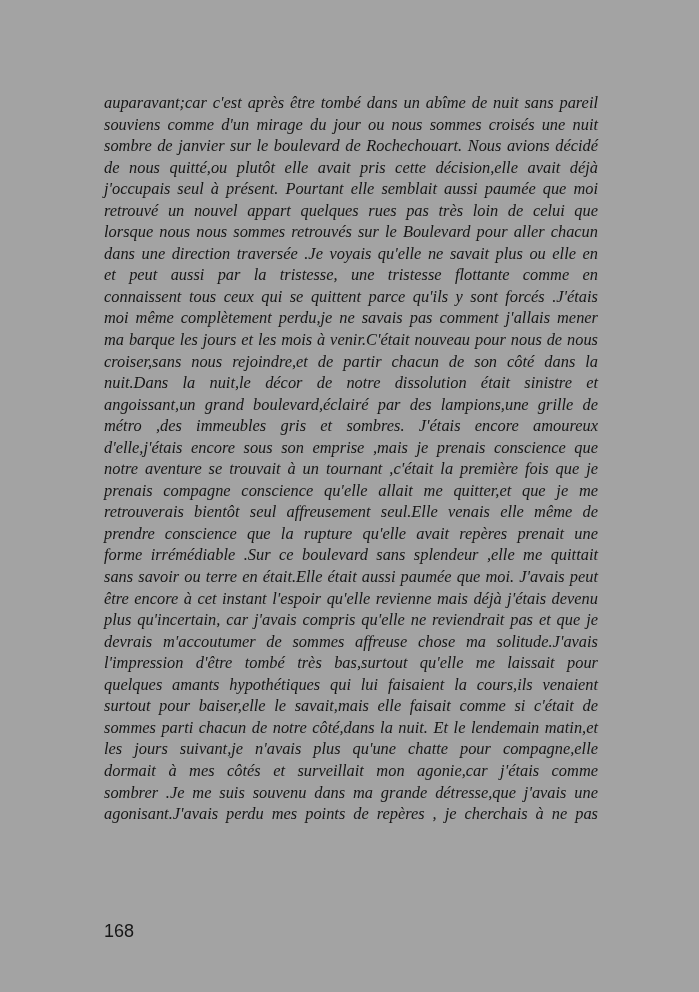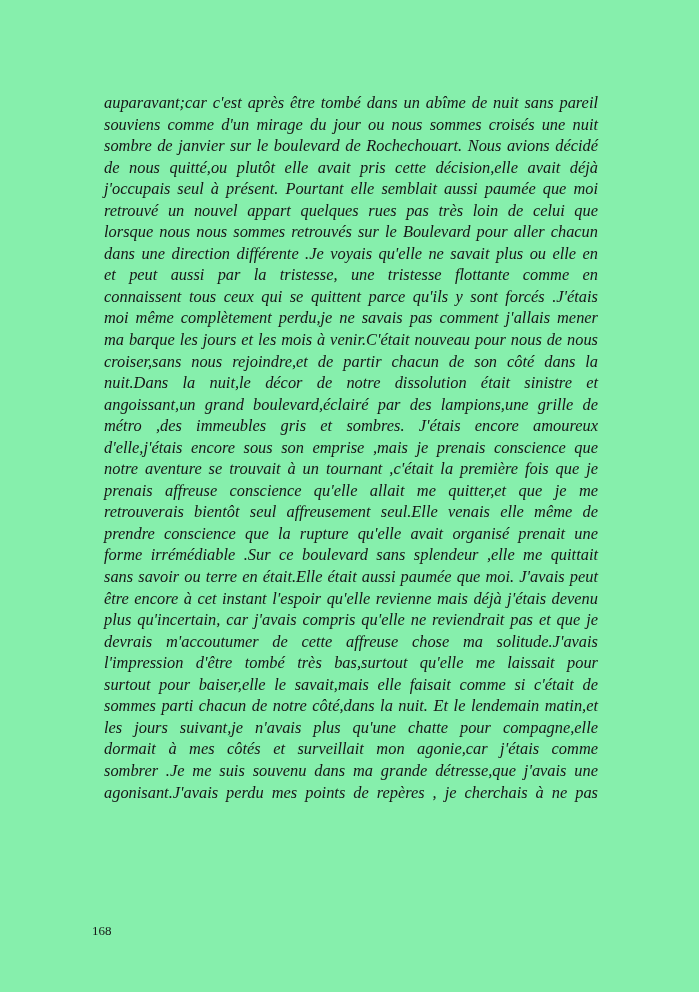--- a/index.html
+++ b/index.html
@@ -4,82 +4,83 @@
 <style>
   html, body {
     margin: 0;
     padding: 0;
     background: #ffffff;
   }
   .page {
     position: relative;
     width: 699px;
     height: 992px;
-    background: #86efac;
+    background: #a3a3a3;
     overflow: hidden;
   }
   .text-block {
     position: absolute;
     left: 104px;
     top: 92px;
     width: 494px;
     font-family: "Liberation Serif", "DejaVu Serif", serif;
     font-style: italic;
     font-size: 16.4px;
     line-height: 21.55px;
     color: #161616;
   }
   .text-block .line {
     text-align: justify;
     text-align-last: justify;
     white-space: normal;
   }
   .page-number {
     position: absolute;
-    left: 92px;
+    left: 104px;
     top: 921px;
-    font-family: Liberation Serif, serif;
+    font-family: Liberation Sans, sans-serif;
     font-style: normal;
-    font-size: 13px;
+    font-size: 18px;
     line-height: 20px;
     color: #161616;
   }
 </style>
 </head>
 <body>
 
 <div class="page">
   <div class="text-block">
       <div class="line">auparavant;car c'est après être tombé dans un abîme de nuit sans pareil</div>
       <div class="line">souviens comme d'un mirage du jour ou nous sommes croisés une nuit</div>
       <div class="line">sombre de janvier sur le boulevard de Rochechouart. Nous avions décidé</div>
       <div class="line">de nous quitté,ou plutôt elle avait pris cette décision,elle avait déjà</div>
       <div class="line">j'occupais seul à présent. Pourtant elle semblait aussi paumée que moi</div>
       <div class="line">retrouvé un nouvel appart quelques rues pas très loin de celui que</div>
       <div class="line">lorsque nous nous sommes retrouvés sur le Boulevard pour aller chacun</div>
-      <div class="line">dans une direction différente .Je voyais qu'elle ne savait plus ou elle en</div>
+      <div class="line">dans une direction traversée .Je voyais qu'elle ne savait plus ou elle en</div>
       <div class="line">et peut aussi par la tristesse, une tristesse flottante comme en</div>
       <div class="line">connaissent tous ceux qui se quittent parce qu'ils y sont forcés .J'étais</div>
       <div class="line">moi même complètement perdu,je ne savais pas comment j'allais mener</div>
       <div class="line">ma barque les jours et les mois à venir.C'était nouveau pour nous de nous</div>
       <div class="line">croiser,sans nous rejoindre,et de partir chacun de son côté dans la</div>
       <div class="line">nuit.Dans la nuit,le décor de notre dissolution était sinistre et</div>
       <div class="line">angoissant,un grand boulevard,éclairé par des lampions,une grille de</div>
       <div class="line">métro ,des immeubles gris et sombres. J'étais encore amoureux</div>
       <div class="line">d'elle,j'étais encore sous son emprise ,mais je prenais conscience que</div>
       <div class="line">notre aventure se trouvait à un tournant ,c'était la première fois que je</div>
-      <div class="line">prenais affreuse conscience qu'elle allait me quitter,et que je me</div>
+      <div class="line">prenais compagne conscience qu'elle allait me quitter,et que je me</div>
       <div class="line">retrouverais bientôt seul affreusement seul.Elle venais elle même de</div>
-      <div class="line">prendre conscience que la rupture qu'elle avait organisé prenait une</div>
+      <div class="line">prendre conscience que la rupture qu'elle avait repères prenait une</div>
       <div class="line">forme irrémédiable .Sur ce boulevard sans splendeur ,elle me quittait</div>
       <div class="line">sans savoir ou terre en était.Elle était aussi paumée que moi. J'avais peut</div>
       <div class="line">être encore à cet instant l'espoir qu'elle revienne mais déjà j'étais devenu</div>
       <div class="line">plus qu'incertain, car j'avais compris qu'elle ne reviendrait pas et que je</div>
-      <div class="line">devrais m'accoutumer de cette affreuse chose ma solitude.J'avais</div>
+      <div class="line">devrais m'accoutumer de sommes affreuse chose ma solitude.J'avais</div>
       <div class="line">l'impression d'être tombé très bas,surtout qu'elle me laissait pour</div>
+      <div class="line">quelques amants hypothétiques qui lui faisaient la cours,ils venaient</div>
       <div class="line">surtout pour baiser,elle le savait,mais elle faisait comme si c'était de</div>
       <div class="line">sommes parti chacun de notre côté,dans la nuit. Et le lendemain matin,et</div>
       <div class="line">les jours suivant,je n'avais plus qu'une chatte pour compagne,elle</div>
       <div class="line">dormait à mes côtés et surveillait mon agonie,car j'étais comme</div>
       <div class="line">sombrer .Je me suis souvenu dans ma grande détresse,que j'avais une</div>
       <div class="line">agonisant.J'avais perdu mes points de repères , je cherchais à ne pas</div>
     </div>
   <div class="page-number">168</div>
 </div>
 

